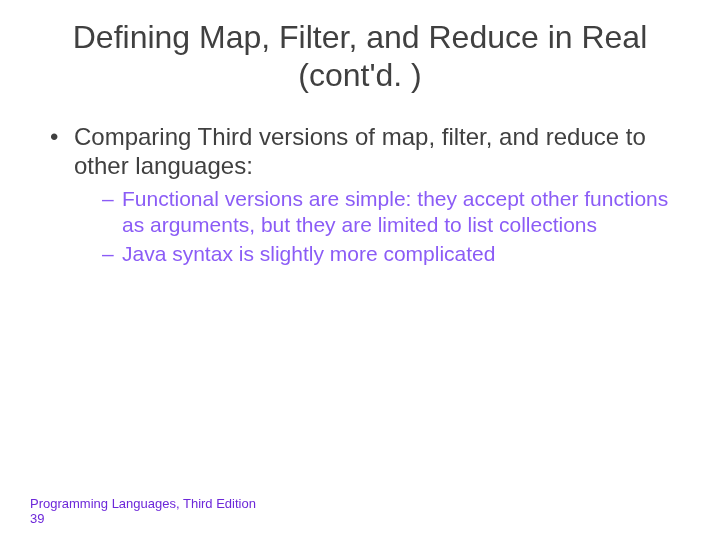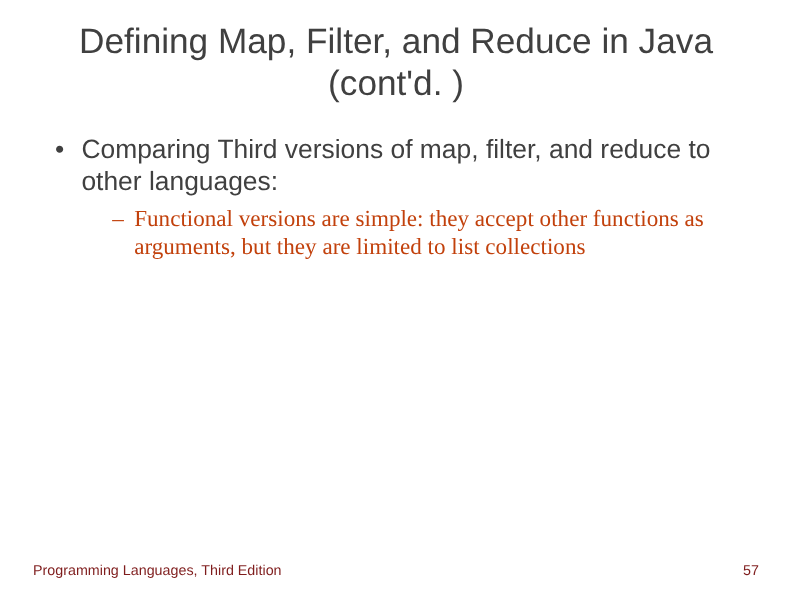--- a/index.html
+++ b/index.html
@@ -41,55 +41,56 @@
     left: 0;
     top: 0;
   }
   .sub-bullets {
     list-style: none;
     padding-left: 28px;
     margin-top: 6px;
   }
   .sub-bullets > li {
     font-size: 21px;
-    color: #c2410c;
+    color: #8b5cf6;
     line-height: 1.2;
     margin-bottom: 4px;
     position: relative;
     padding-left: 20px;
-    font-family: Liberation Serif, serif;
   }
   .sub-bullets > li::before {
     content: "–";
     position: absolute;
     left: 0;
     top: 0;
   }
   .footer {
     position: absolute;
     bottom: 14px;
     left: 30px;
     right: 30px;
     display: flex;
     justify-content: space-between;
     font-size: 13px;
-    color: #7f1d1d;
+    color: #6d28d9;
+    flex-direction: column;
   }
 </style>
 </head>
 <body>
 
 <div class="slide">
-  <h1 class="title">Defining Map, Filter, and Reduce in Java (cont'd. )</h1>
+  <h1 class="title">Defining Map, Filter, and Reduce in Real (cont'd. )</h1>
   <ul class="bullets">
     <li>
       <span>Comparing Third versions of map, filter, and reduce to other languages:</span>
       <ul class="sub-bullets">
         <li>Functional versions are simple: they accept other functions as arguments, but they are limited to list collections</li>
+        <li>Java syntax is slightly more complicated</li>
       </ul>
     </li>
   </ul>
 </div>
 
 <div class="footer">
   <span>Programming Languages, Third Edition</span>
-  <span>57</span>
+  <span>39</span>
 </div>
 
 </body></html>

